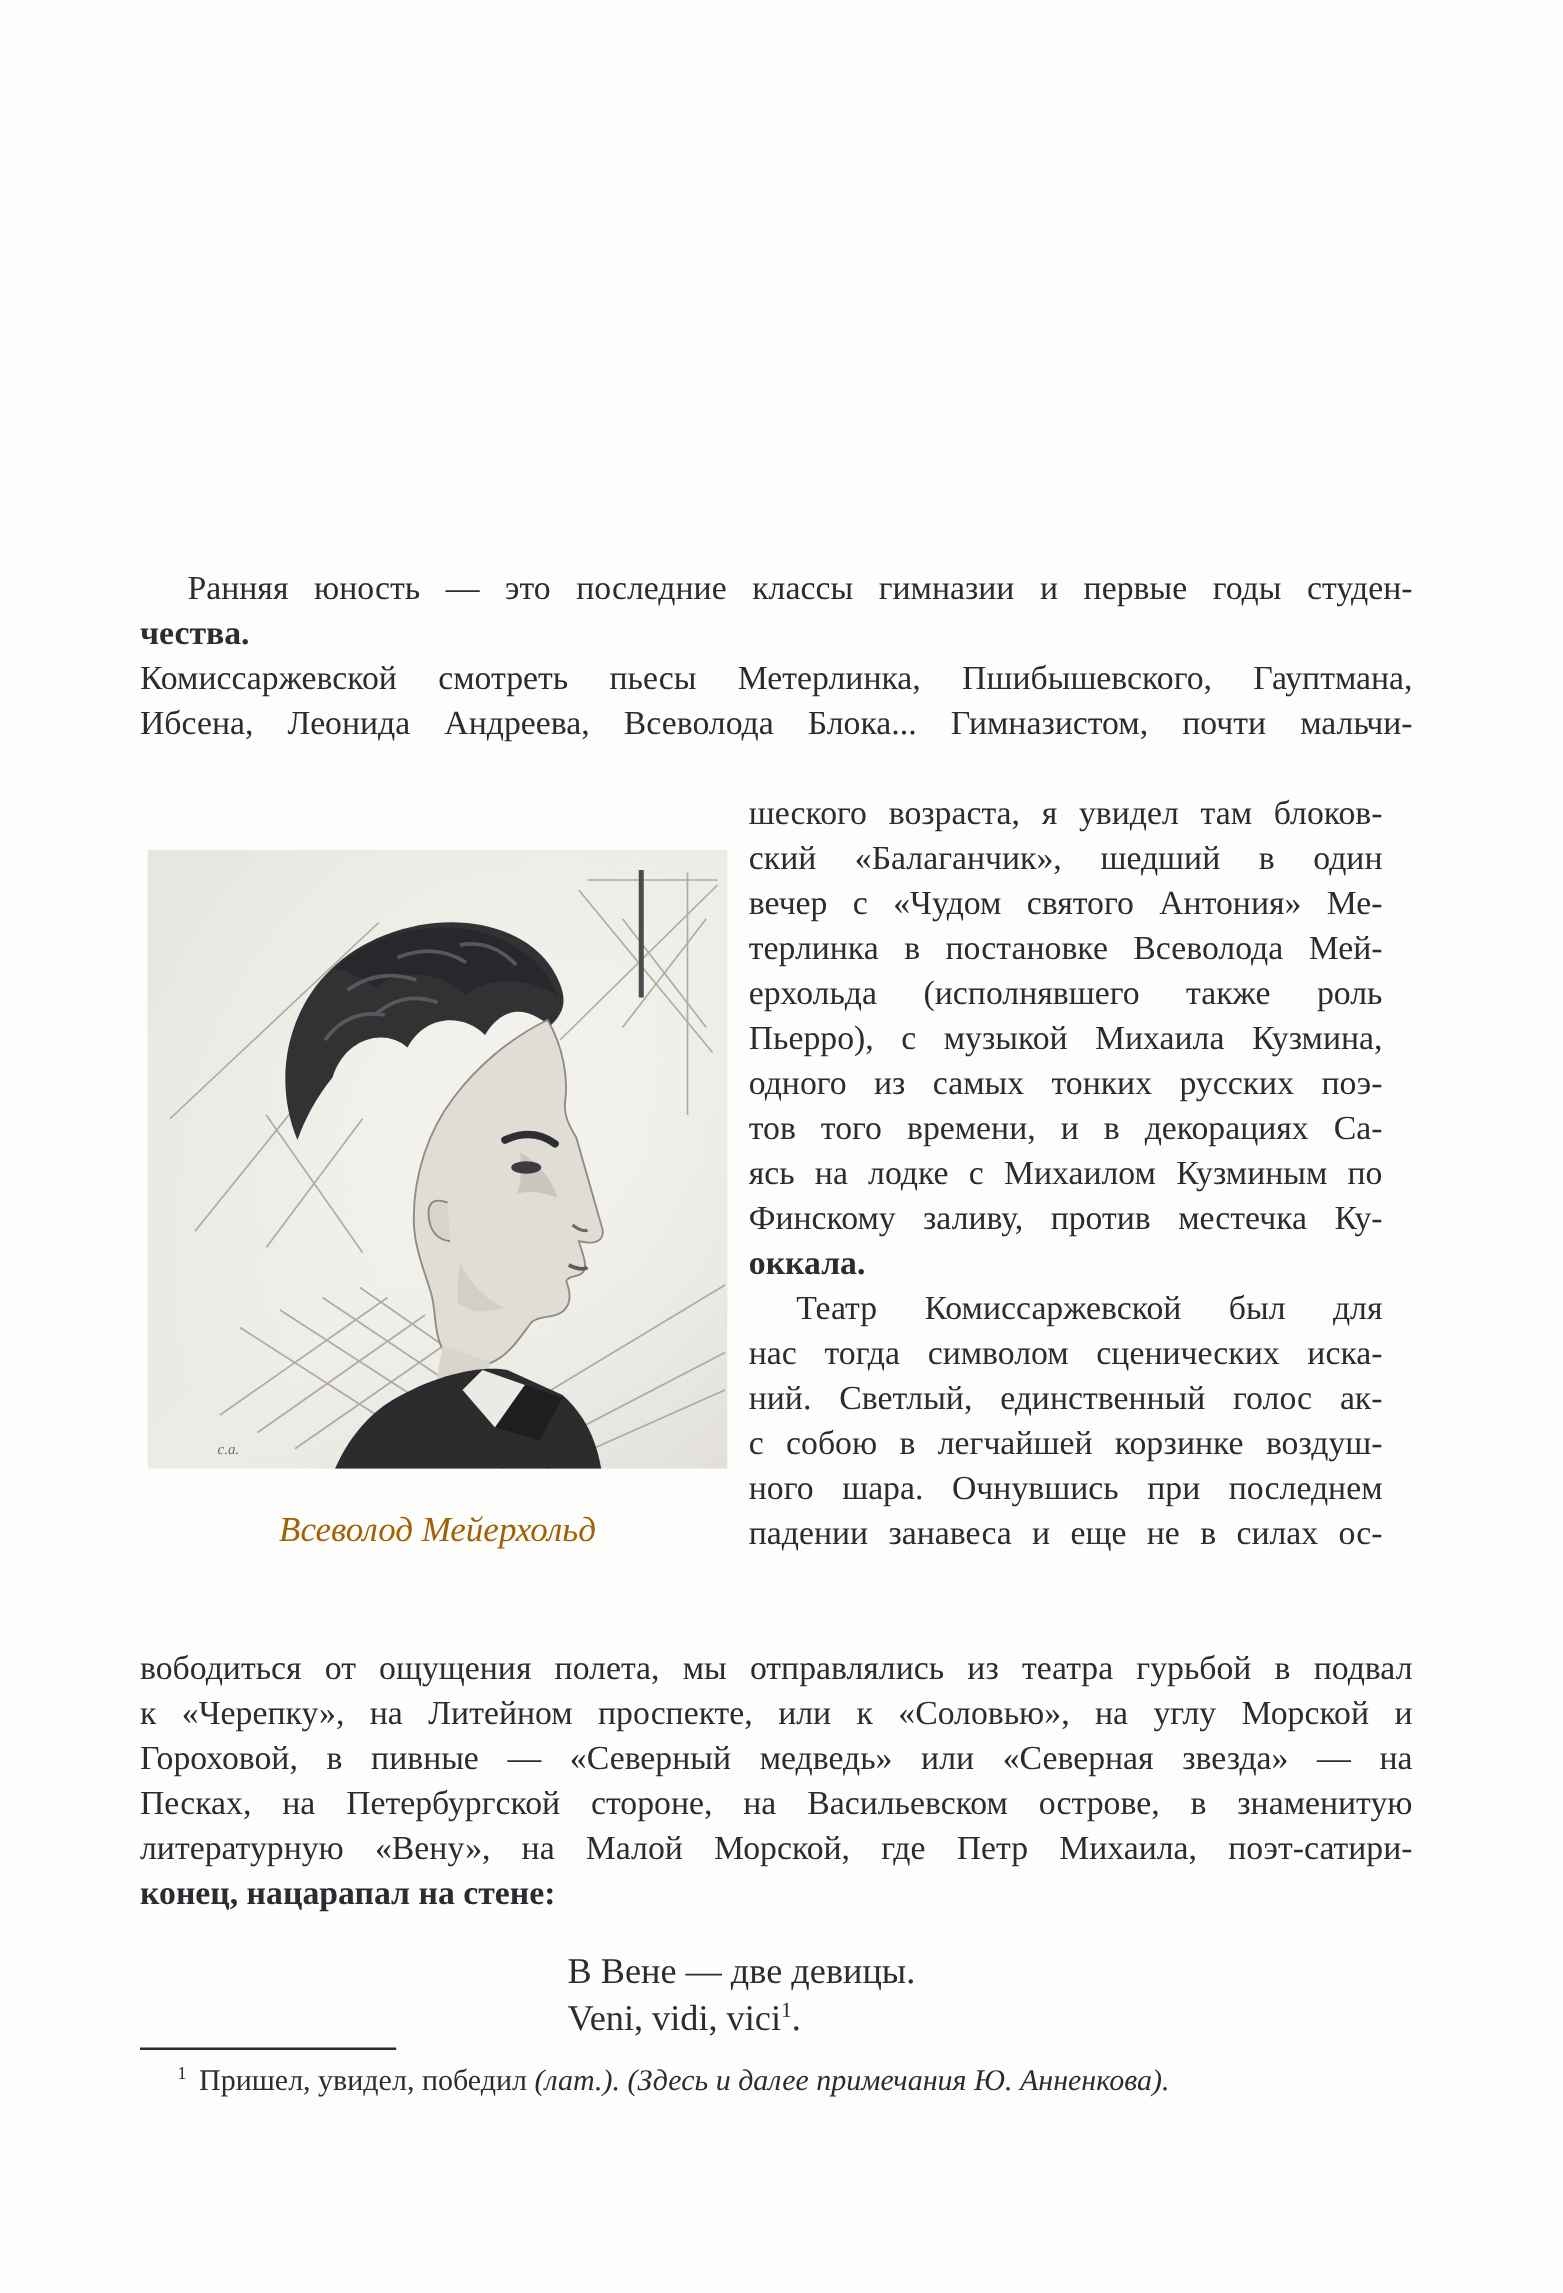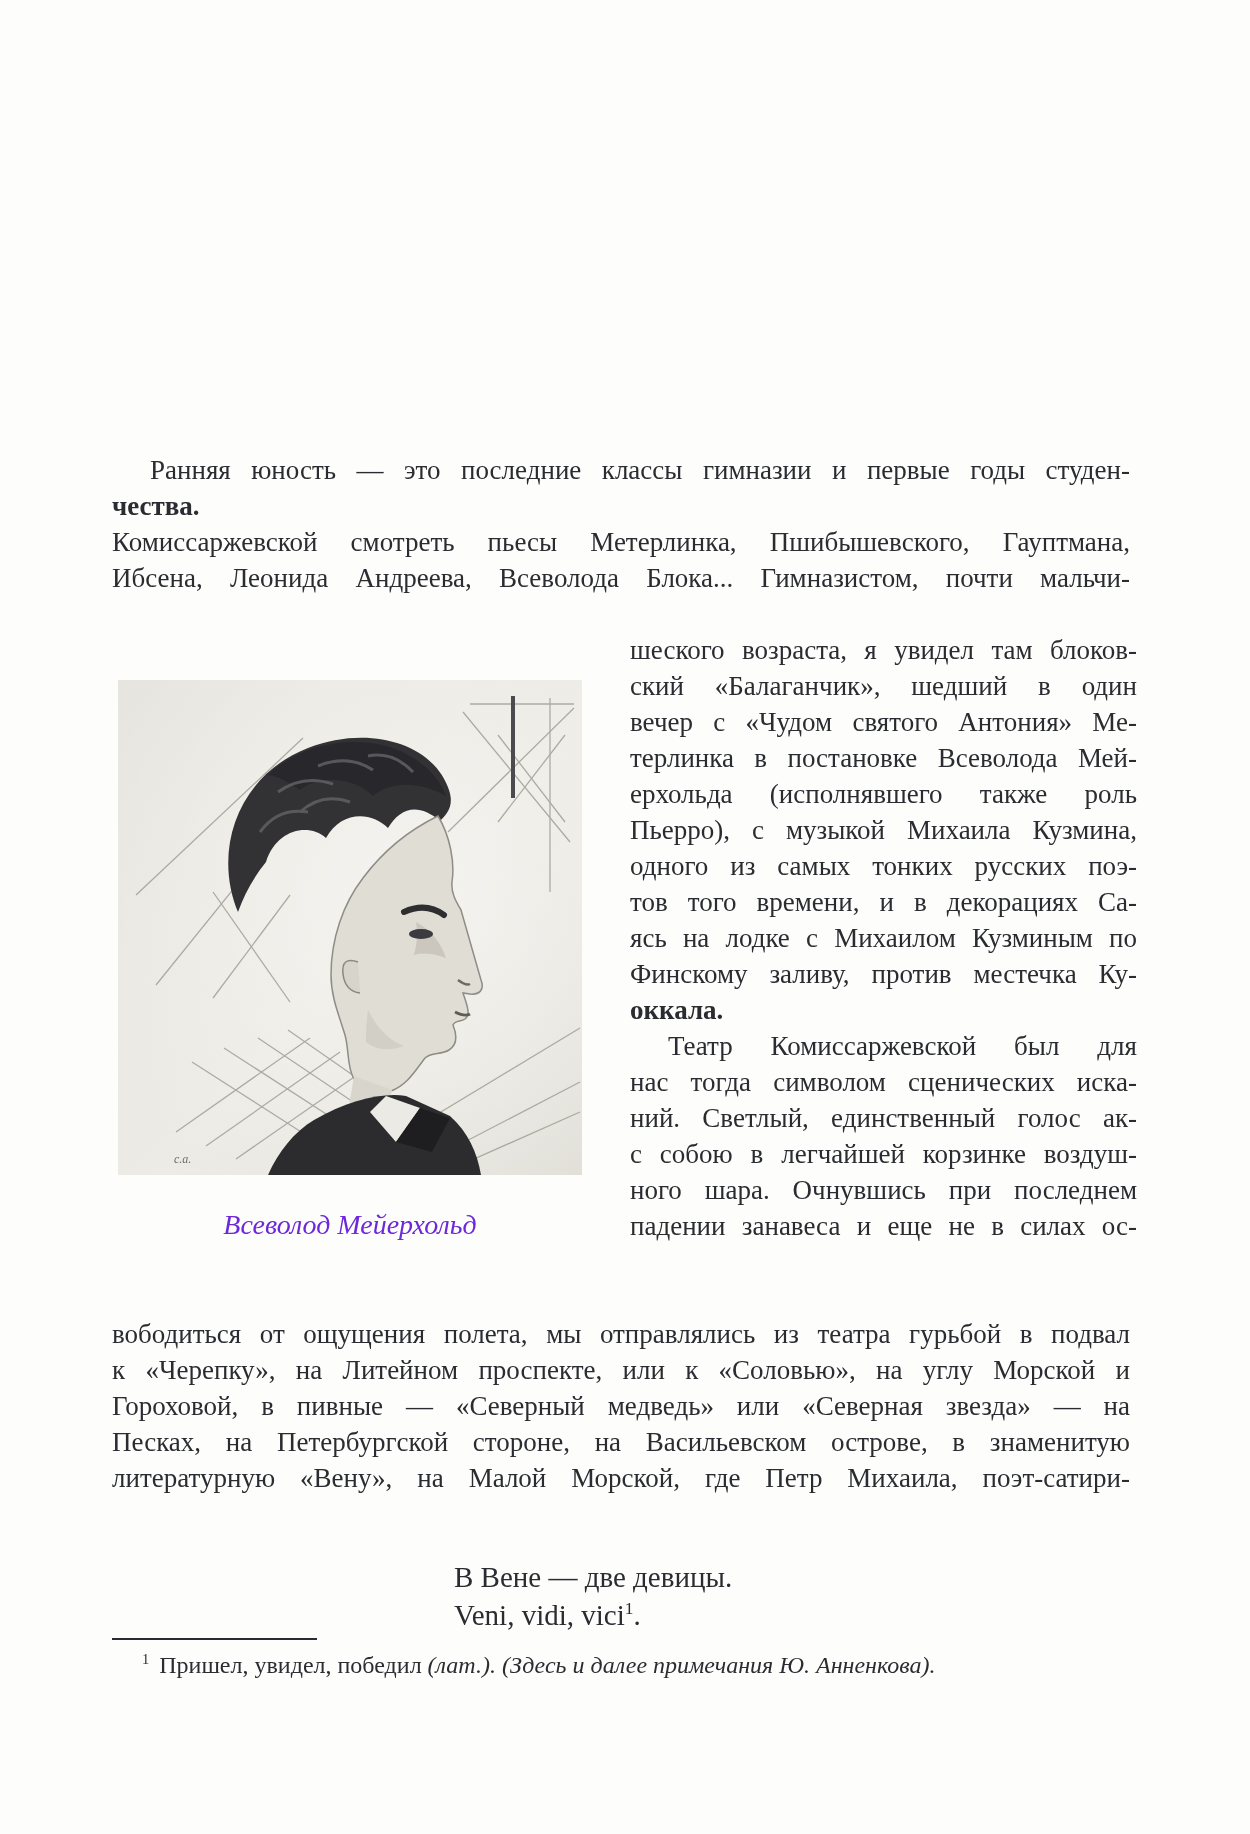--- a/index.html
+++ b/index.html
@@ -7,31 +7,31 @@
     width:1250px;height:1834px;position:relative;
     background:#fdfdfc;
     font-family:"Liberation Serif","DejaVu Serif",serif;
     color:#2b2c31;
     overflow:hidden;
   }
   .page{position:absolute;inset:0;}
   
   .zone{position:absolute;font-size:27px;line-height:36px;}
   .zone-a{left:112px;top:452px;width:1018px;}
-  .zone-col{left:630px;top:632px;width:507px;}
+  .zone-col{left:599px;top:632px;width:507px;}
   .zone-c{left:112px;top:1316px;width:1018px;}
   .tl{text-align:justify;text-align-last:justify;height:36px;}
   .tl.end{text-align-last:left;font-weight:bold;}
   .tl.ind{padding-left:38px;}
   
   .figure{position:absolute;left:118px;top:680px;width:464px;}
   .figure svg{display:block;}
   .figure-caption{
     margin-top:34px;text-align:center;font-style:italic;
-    font-size:28px;color:#6d28d9;
+    font-size:28px;color:#a16207;
   }
   
   .verse{position:absolute;left:454px;top:1558px;font-size:29px;line-height:38px;}
   
   .footnote-divider{position:absolute;left:112px;top:1638px;width:205px;border-top:2px solid #2b2c31;}
   .footnote{
     position:absolute;left:112px;top:1650px;width:1018px;
     font-size:24px;line-height:31px;padding-left:30px;box-sizing:border-box;
   }
   .footnote sup{font-size:60%;line-height:0;margin-right:10px;}
@@ -145,20 +145,21 @@
       <div class="tl">ного шара. Очнувшись при последнем</div>
       <div class="tl">падении занавеса и еще не в силах ос-</div>
     </div>
 
   <div class="zone zone-c">
       <div class="tl">вободиться от ощущения полета, мы отправлялись из театра гурьбой в подвал</div>
       <div class="tl">к «Черепку», на Литейном проспекте, или к «Соловью», на углу Морской и</div>
       <div class="tl">Гороховой, в пивные — «Северный медведь» или «Северная звезда» — на</div>
       <div class="tl">Песках, на Петербургской стороне, на Васильевском острове, в знаменитую</div>
       <div class="tl">литературную «Вену», на Малой Морской, где Петр Михаила, поэт-сатири-</div>
+      <div class="tl end">конец, нацарапал на стене:</div>
     </div>
 
   <div class="verse">
     <div>В Вене — две девицы.</div>
     <div><span>Veni, vidi, vici</span><sup>1</sup><span>.</span></div>
   </div>
 
   <div class="footnote-divider"></div>
   <div class="footnote">
     <sup>1</sup><span>Пришел, увидел, победил </span><span class="it">(лат.). </span><span class="it">(Здесь и далее примечания Ю. Анненкова).</span>

